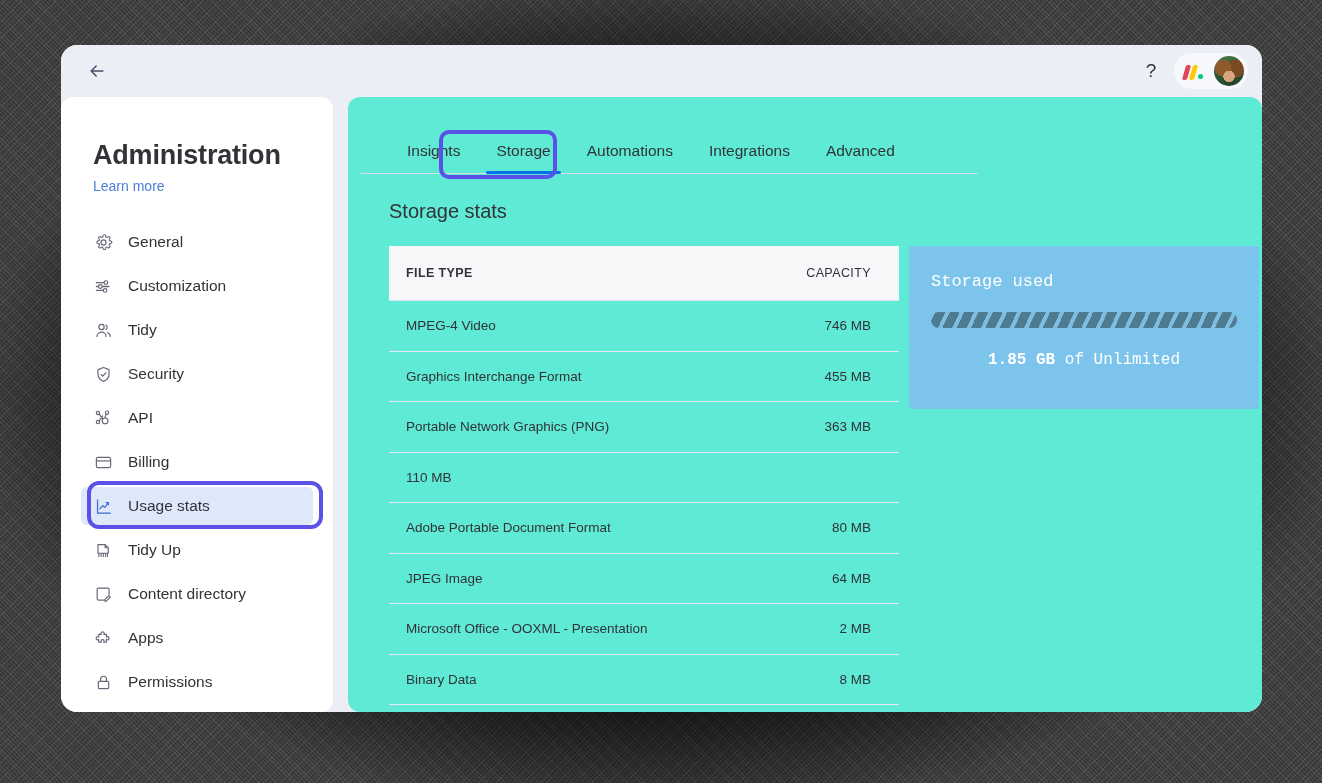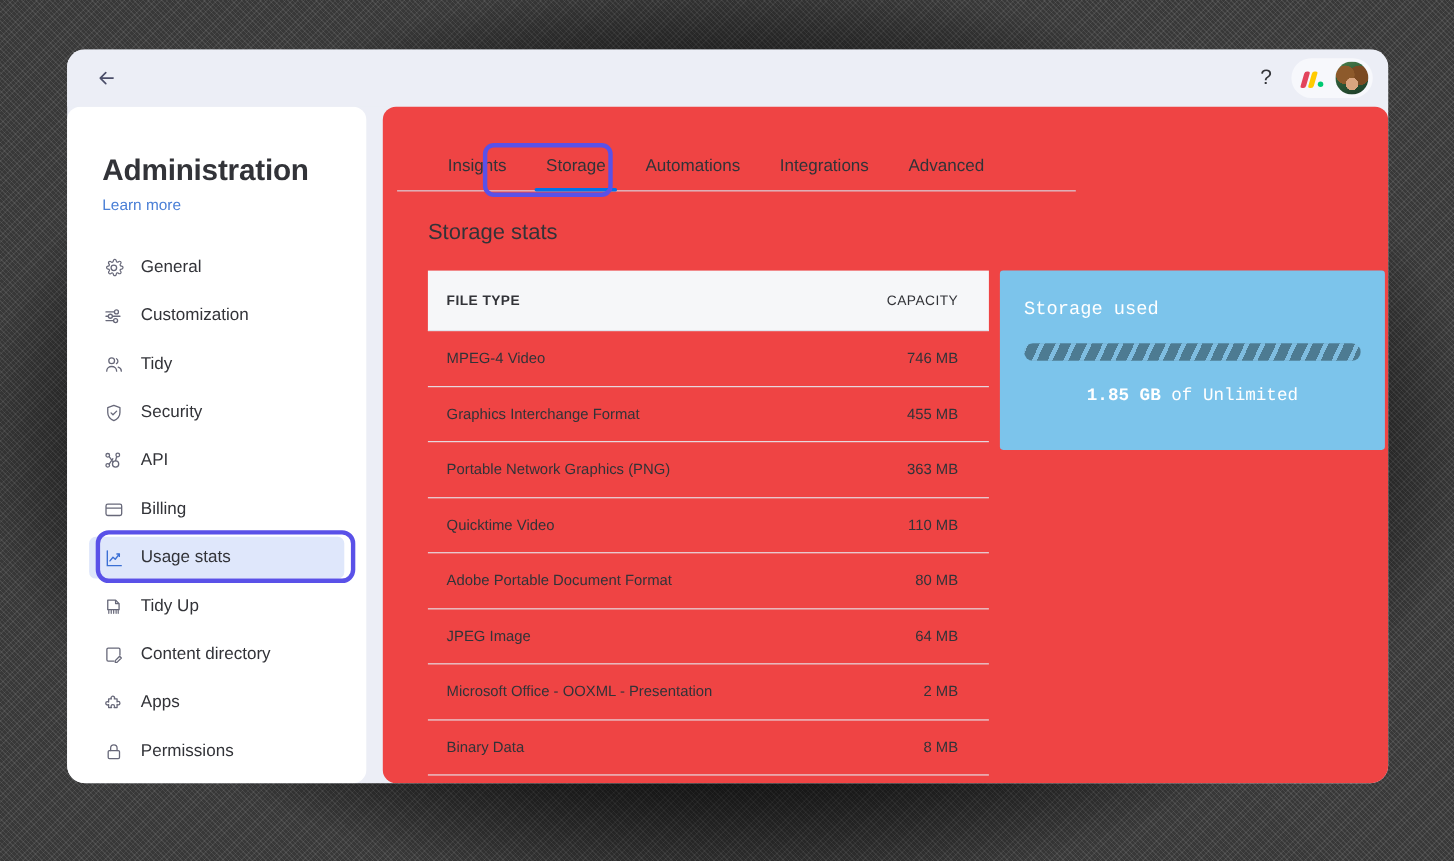--- a/index.html
+++ b/index.html
@@ -181,21 +181,21 @@
     left: 6px; top: -6px;
     width: 236px; height: 48px;
     border: 4px solid #5a51e8;
     border-radius: 12px;
     pointer-events: none;
   }
 
   
   .content {
     flex: 1 1 auto;
-    background: #ef4444;
+    background: #5eead4;
     border-radius: 12px;
     margin-right: 0;
     padding: 0;
     overflow: hidden;
     position: relative;
   }
   .tabs {
     display: flex;
     align-items: flex-end;
     gap: 0;
@@ -509,21 +509,20 @@
           </div>
           <div class="t-row">
             <div class="c1">Graphics Interchange Format</div>
             <div class="c2">455 MB</div>
           </div>
           <div class="t-row">
             <div class="c1">Portable Network Graphics (PNG)</div>
             <div class="c2">363 MB</div>
           </div>
           <div class="t-row">
-            <div class="c1">Quicktime Video</div>
             <div class="c2">110 MB</div>
           </div>
           <div class="t-row">
             <div class="c1">Adobe Portable Document Format</div>
             <div class="c2">80 MB</div>
           </div>
           <div class="t-row">
             <div class="c1">JPEG Image</div>
             <div class="c2">64 MB</div>
           </div>

